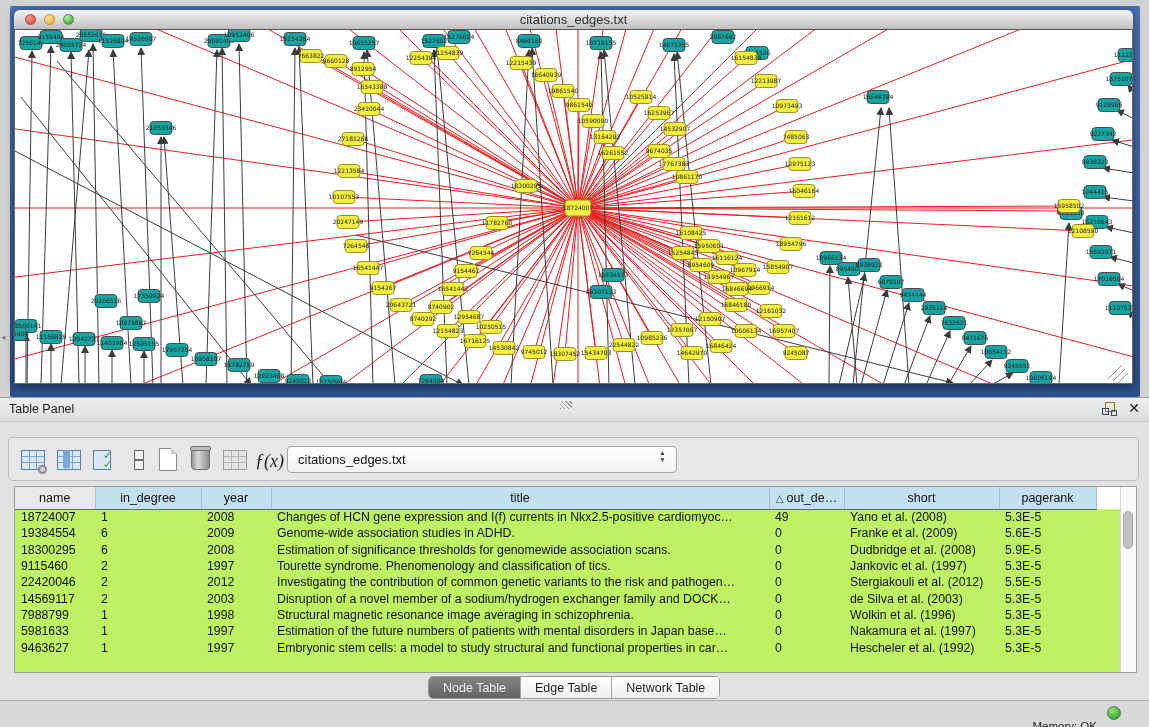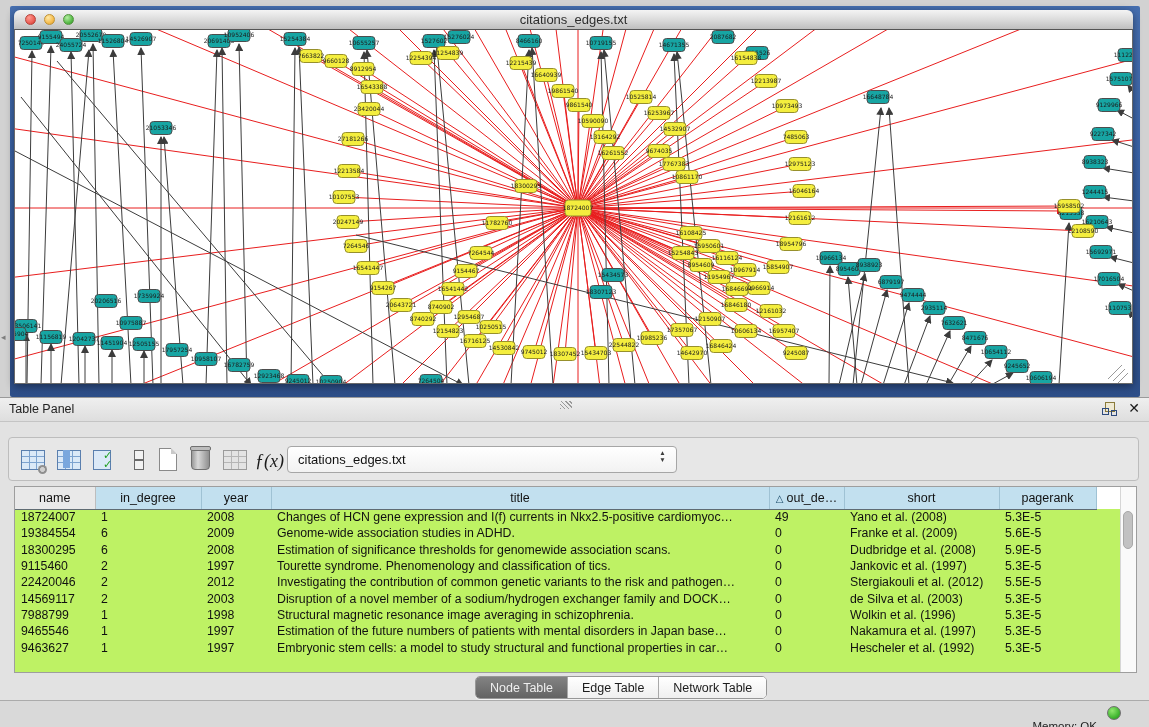--- a/index.html
+++ b/index.html
@@ -53,21 +53,21 @@
     overflow:hidden;white-space:nowrap;padding:0 3px;}
   table.dt th.plain{background:#e9e9e9;border-right:1px solid #bdbdbd;}
   table.dt td{height:16.3px;box-sizing:border-box;font-size:12.3px;color:#111;padding:0 6px;
     overflow:hidden;white-space:nowrap;}
   td.al{text-align:left;} td.ac{text-align:left;}
   .sort-tri{font-size:10px;color:#20506e;margin-right:3px;}
   .vscroll{position:absolute;right:0;top:0;width:15px;height:185px;background:#fafafa;border-left:1px solid #d6d6d6;}
   .vthumb{position:absolute;left:2px;top:24px;width:10px;height:38px;border-radius:5px;
     background:#c2c2c2;border:1px solid #a8a8a8;box-sizing:border-box;}
 
-  .tabstrip{position:absolute;left:0;top:276px;width:936px;height:27px;margin-left:47px;}
+  .tabstrip{position:absolute;left:0;top:276px;width:936px;height:27px;}
   .seg{position:absolute;left:428px;top:3px;height:21px;display:flex;border:1px solid #979797;
     border-radius:5px;overflow:hidden;background:#fdfdfd;box-shadow:0 1px 0 rgba(255,255,255,.6);}
   .seg button{border:none;margin:0;height:21px;padding:0 14px;font-size:12.5px;
     font-family:"Liberation Sans",sans-serif;background:linear-gradient(180deg,#ffffff,#efefef);
     color:#1c1c1c;border-right:1px solid #a9a9a9;}
   .seg button:last-child{border-right:none;}
   .seg button.sel{background:linear-gradient(180deg,#838383,#636363);color:#efefef;}
 
   .statusbar{position:absolute;left:0;top:303px;width:1149px;height:27px;background:#d9d9d9;
     border-top:1px solid #ababab;box-sizing:border-box;}
@@ -1001,21 +1001,21 @@
               <td class="al">7988799</td>
               <td class="al">1</td>
               <td class="al">1998</td>
               <td class="al">Structural magnetic resonance image averaging in schizophrenia.</td>
               <td class="al">0</td>
               <td class="ac">Wolkin et al. (1996)</td>
               <td class="al">5.3E-5</td>
               <td></td>
             </tr>
             <tr>
-              <td class="al">9465546</td>
+              <td class="al">5981633</td>
               <td class="al">1</td>
               <td class="al">1997</td>
               <td class="al">Estimation of the future numbers of patients with mental disorders in Japan base…</td>
               <td class="al">0</td>
               <td class="ac">Nakamura et al. (1997)</td>
               <td class="al">5.3E-5</td>
               <td></td>
             </tr>
             <tr>
               <td class="al">9463627</td>

